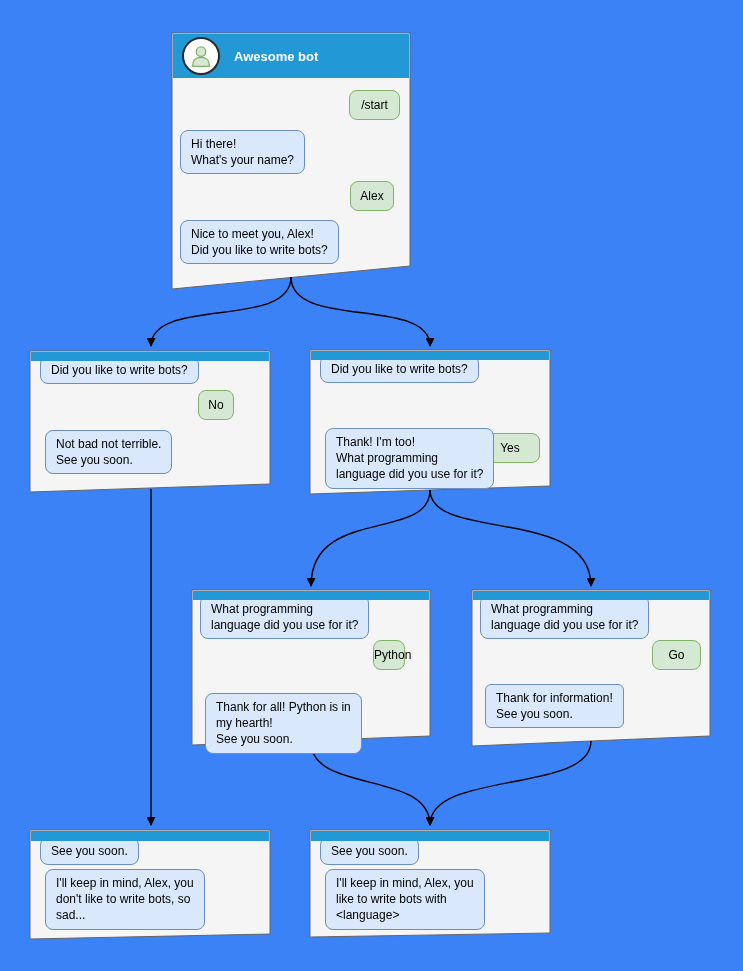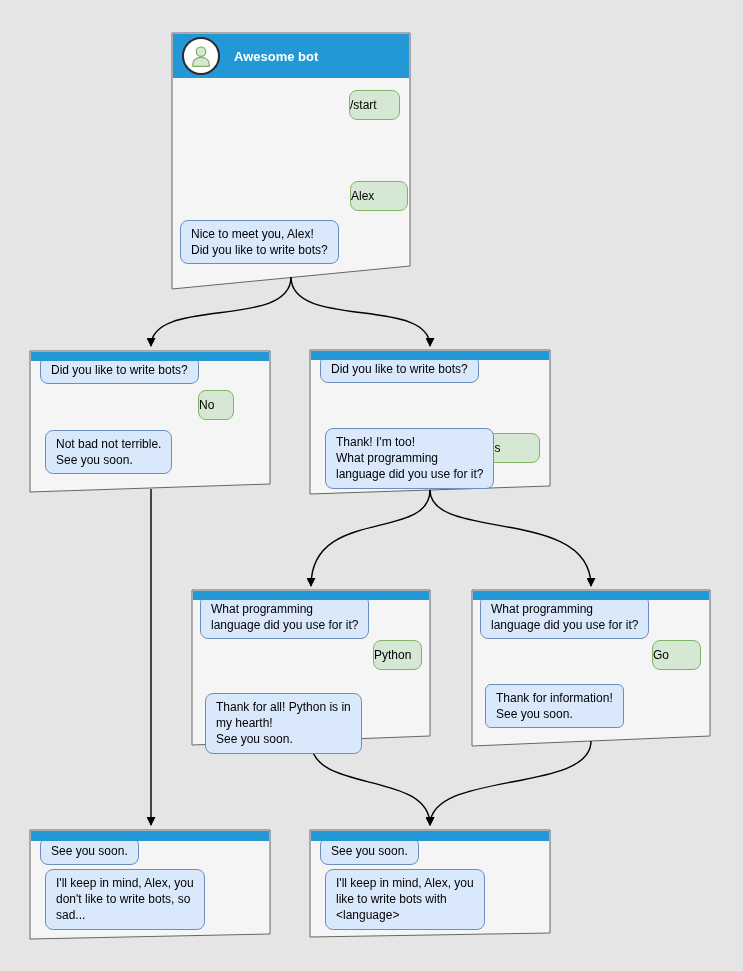--- a/index.html
+++ b/index.html
@@ -1,29 +1,29 @@
 <!DOCTYPE html>
 <html><head>
 <meta charset="utf-8">
 <style>
   html,body{margin:0;padding:0;background:#ffffff;}
   .page{position:relative;width:743px;height:971px;overflow:hidden;
-        font-family:"Liberation Sans", sans-serif;background:#e5e5e5;}
+        font-family:"Liberation Sans", sans-serif;background:#3b82f6;}
   .bg-svg{position:absolute;left:0;top:0;z-index:0;}
   .hdr{position:absolute;background:#2299d6;z-index:3;}
   .main-hdr{display:flex;align-items:center;z-index:3;}
   .avatar{width:38px;height:38px;border-radius:50%;background:#ffffff;
           border:2px solid #2b2b2b;margin-left:9px;display:flex;
           align-items:center;justify-content:center;box-sizing:border-box;}
   .main-title{color:#ffffff;font-size:13px;font-weight:bold;margin-left:14px;}
   .bubble{position:absolute;z-index:1;font-size:12px;line-height:1.35;
           border-radius:8px;white-space:pre-line;color:#000;}
   .bot{background:#dae8fc;border:1px solid #6c8ebf;padding:5px 10px;}
   .user{background:#d5e8d4;border:1px solid #82b366;padding:6px 0;
-        text-align:left;box-sizing:border-box;}
+        text-align:center;box-sizing:border-box;}
 </style>
 </head>
 <body>
 
 <div class="page">
 
   <svg class="bg-svg" width="743" height="971" viewBox="0 0 743 971">
     <defs>
       <marker id="arr" markerUnits="userSpaceOnUse" markerWidth="9" markerHeight="9" refX="8" refY="4.5" orient="auto">
         <path d="M0,0 L9,4.5 L0,9 Z" fill="#000000"></path>
@@ -53,41 +53,43 @@
     <div class="avatar">
       <svg width="24" height="24" viewBox="0 0 22 22">
         <path d="M3.5,20.5 L3.5,18.5 C3.5,14.6 6.6,12.2 11,12.2 C15.4,12.2 18.5,14.6 18.5,18.5 L18.5,20.5 Z" fill="#d5e8d4" stroke="#82b366" stroke-width="1.2"></path>
         <circle cx="11" cy="7" r="4.3" fill="#d5e8d4" stroke="#82b366" stroke-width="1.2"></circle>
       </svg>
     </div>
     <div class="main-title">Awesome bot</div>
   </div>
 
   <div class="bubble user" style="left:349px;top:90px;width:51px;">/start</div>
-  <div class="bubble user" style="left:350px;top:181px;width:58px;">Alex</div>
+  <div class="bubble bot" style="left:180px;top:130px;">Hi there!
+What's your name?</div>
+  <div class="bubble user" style="left:350px;top:181px;width:44px;">Alex</div>
   <div class="bubble bot" style="left:180px;top:220px;">Nice to meet you, Alex!
 Did you like to write bots?</div>
 
   <div class="hdr" style="left:31px;top:352px;width:238px;height:9px;"></div>
   <div class="bubble bot" style="left:40px;top:356px;">Did you like to write bots?</div>
   <div class="bubble user" style="left:198px;top:390px;width:36px;">No</div>
   <div class="bubble bot" style="left:45px;top:430px;">Not bad not terrible.
 See you soon.</div>
 
   <div class="hdr" style="left:311px;top:351px;width:238px;height:9px;"></div>
   <div class="bubble bot" style="left:320px;top:355px;">Did you like to write bots?</div>
   <div class="bubble user" style="left:480px;top:390px;width:60px;margin-top:43px;">Yes</div>
   <div class="bubble bot" style="left:325px;top:428px;">Thank! I'm too!
 What programming
 language did you use for it?</div>
 
   <div class="hdr" style="left:193px;top:591px;width:236px;height:9px;"></div>
   <div class="bubble bot" style="left:200px;top:595px;">What programming
 language did you use for it?</div>
-  <div class="bubble user" style="left:373px;top:640px;width:49px;">Python</div>
+  <div class="bubble user" style="left:373px;top:640px;width:32px;">Python</div>
   <div class="bubble bot" style="left:205px;top:678px;margin-top:15px;">Thank for all! Python is in
 my hearth!
 See you soon.</div>
 
   <div class="hdr" style="left:473px;top:591px;width:236px;height:9px;"></div>
   <div class="bubble bot" style="left:480px;top:595px;">What programming
 language did you use for it?</div>
   <div class="bubble user" style="left:652px;top:640px;width:49px;">Go</div>
   <div class="bubble bot" style="left:485px;top:684px;border-radius:6px;">Thank for information!
 See you soon.</div>

